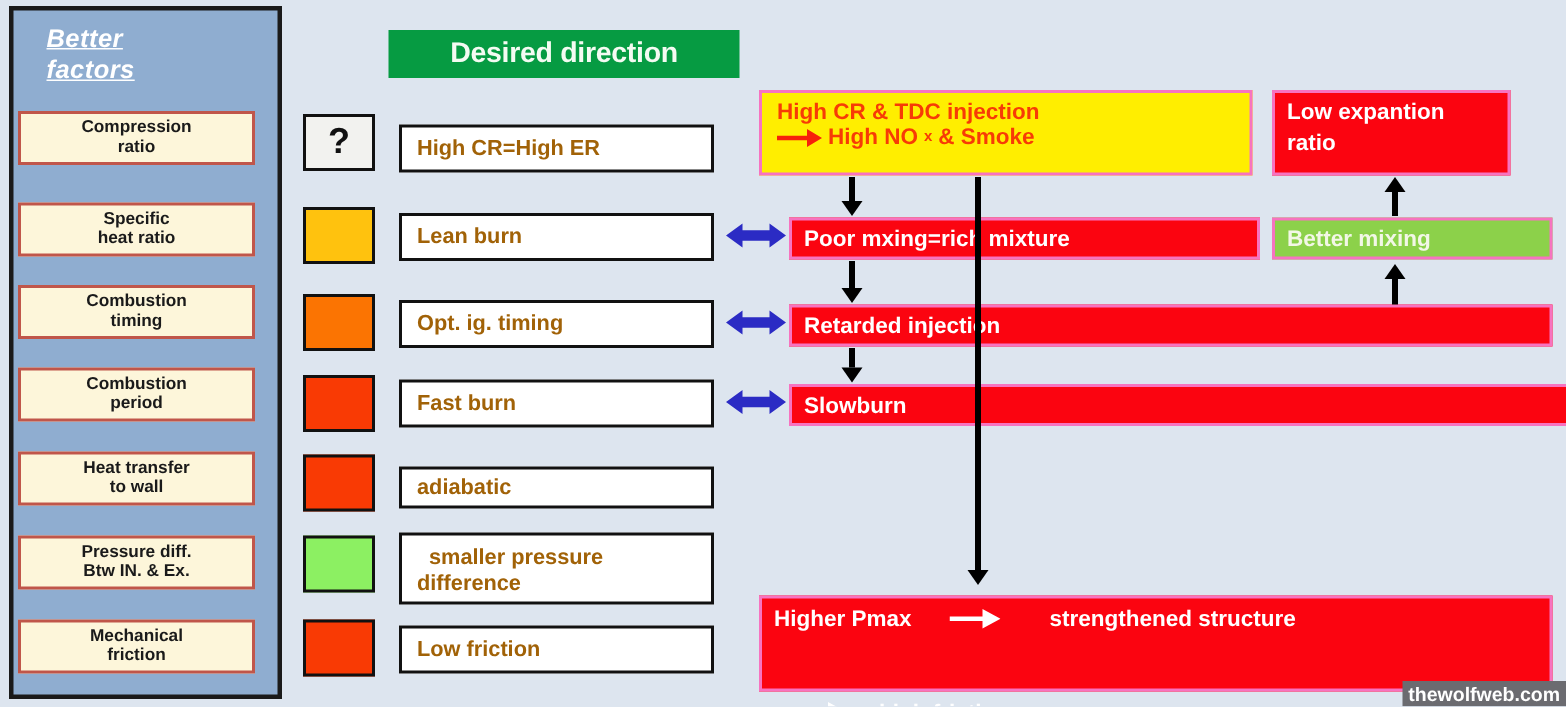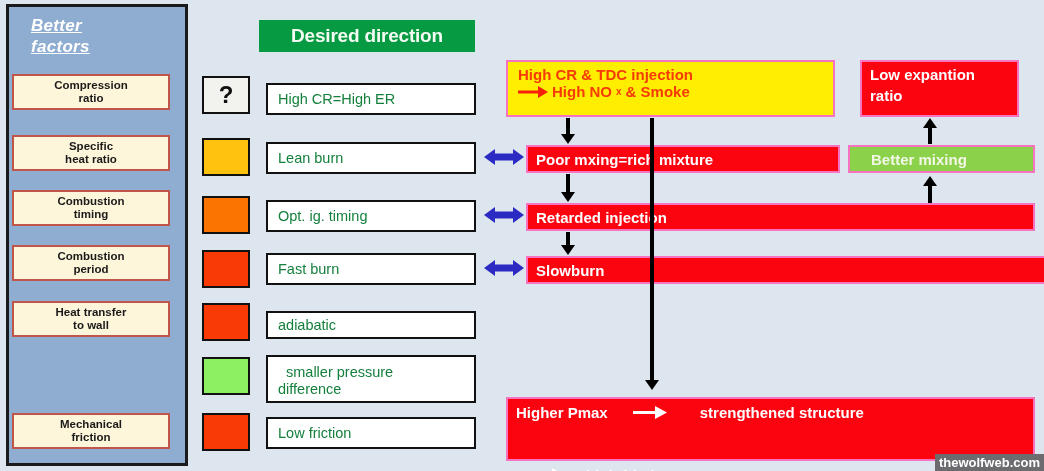--- a/index.html
+++ b/index.html
@@ -20,25 +20,25 @@
   
   .swatch{position:absolute;left:202px;width:48px;height:38px;
     border:2px solid #111;box-sizing:border-box;}
   .swatch.q{background:#f2f2ef;display:flex;align-items:center;justify-content:center;
     font-size:24px;font-weight:bold;color:#111;}
 
   
   .wbox{position:absolute;left:266px;width:210px;
     background:#ffffff;border:2px solid #111;box-sizing:border-box;
     display:flex;align-items:center;padding-left:10px;
-    color:#15803d;font-size:14.5px;font-weight:normal;}
+    color:#a16207;font-size:14.5px;font-weight:bold;}
   .wbox.two{line-height:17px;display:block;padding-top:7px;}
 
   
-  .green-head{position:absolute;left:259px;top:20px;width:216px;height:32px;
+  .green-head{position:absolute;left:259px;top:20px;width:234px;height:32px;
     background:#069b42;display:flex;align-items:center;justify-content:center;
     color:#f4fbf2;font-size:19px;font-weight:bold;letter-spacing:-.2px;}
 
   
   .rbox{position:absolute;box-sizing:border-box;border:2px solid #f773c0;
     color:#ffffff;font-size:15px;font-weight:bold;}
   .rbox.red{background:#fb0410;}
   .rbox.yellow{background:#ffee00;color:#f73b06;border-color:#f773c0;}
   .rbox.green{background:#8cd14a;color:#f2f7e6;}
   .rbox .ln{display:block;}
@@ -85,20 +85,24 @@
     <div><span>Combustion</span><br>
          <span>timing</span></div>
   </div>
   <div class="ctrl-item" style="top:245px">
     <div><span>Combustion</span><br>
          <span>period</span></div>
   </div>
   <div class="ctrl-item" style="top:301px">
     <div><span>Heat transfer</span><br>
          <span>to wall</span></div>
+  </div>
+  <div class="ctrl-item" style="top:357px">
+    <div><span>Pressure  diff.</span><br>
+         <span>Btw  IN. &amp; Ex.</span></div>
   </div>
   <div class="ctrl-item" style="top:413px">
     <div><span>Mechanical</span><br>
          <span>friction</span></div>
   </div>
 
   <div class="green-head">Desired direction</div>
 
   <div class="swatch q" style="top:76px;">?</div>
   <div class="swatch" style="top:138px;background:#ffc20e;"></div>
@@ -140,28 +144,28 @@
     <span class="ln" style="padding-left:10px;display:flex;align-items:center;gap:4px;">
       <svg class="warrow" width="30" height="14" viewBox="0 0 30 14">
         <path d="M0 5.5 L20 5.5 L20 1 L30 7 L20 13 L20 8.5 L0 8.5 Z" fill="#f7200b"></path>
       </svg>
       <span>High NO</span>
         <sub style="font-size:10px;">x</sub>
         <span> &amp; Smoke</span>
     </span>
   </div>
 
-  <div class="rbox red" style="left:848px;top:60px;width:159px;height:57px;margin-left:12px;">
+  <div class="rbox red" style="left:848px;top:60px;width:159px;height:57px;">
     <span class="ln" style="padding:4px 0 0 8px;">Low expantion</span>
     <span class="ln" style="padding:4px 0 0 8px;">ratio</span>
   </div>
 
   <div class="rbox red" style="left:526px;top:145px;width:314px;height:28px;display:flex;align-items:center;padding-left:8px;">Poor mxing=rich mixture</div>
 
-  <div class="rbox green" style="left:848px;top:145px;width:187px;height:28px;display:flex;align-items:center;padding-left:21px;">Better mixing</div>
+  <div class="rbox green" style="left:848px;top:145px;width:187px;height:28px;display:flex;align-items:center;padding-left:8px;">Better mixing</div>
 
   <div class="rbox red" style="left:526px;top:203px;width:509px;height:28px;display:flex;align-items:center;padding-left:8px;">Retarded injection</div>
 
   <div class="rbox red" style="left:526px;top:256px;width:560px;height:28px;display:flex;align-items:center;padding-left:8px;">Slowburn</div>
 
   <div class="rbox red" style="left:506px;top:397px;width:529px;height:64px;">
     <span class="ln" style="display:flex;align-items:center;gap:25px;padding:5px 0 0 8px;">
       <span>Higher Pmax</span>
       <svg class="warrow" width="34" height="15" viewBox="0 0 34 15">
         <path d="M0 6 L22 6 L22 1 L34 7.5 L22 14 L22 9 L0 9 Z" fill="#ffffff"></path>

